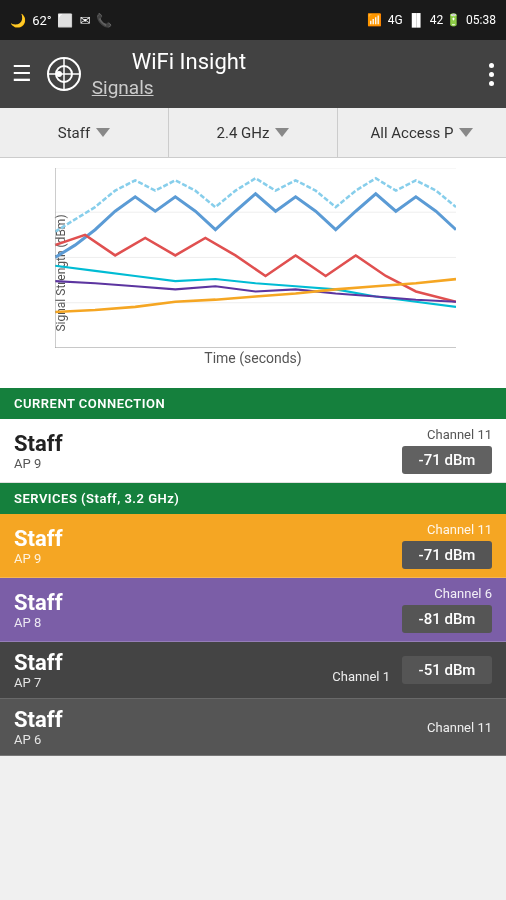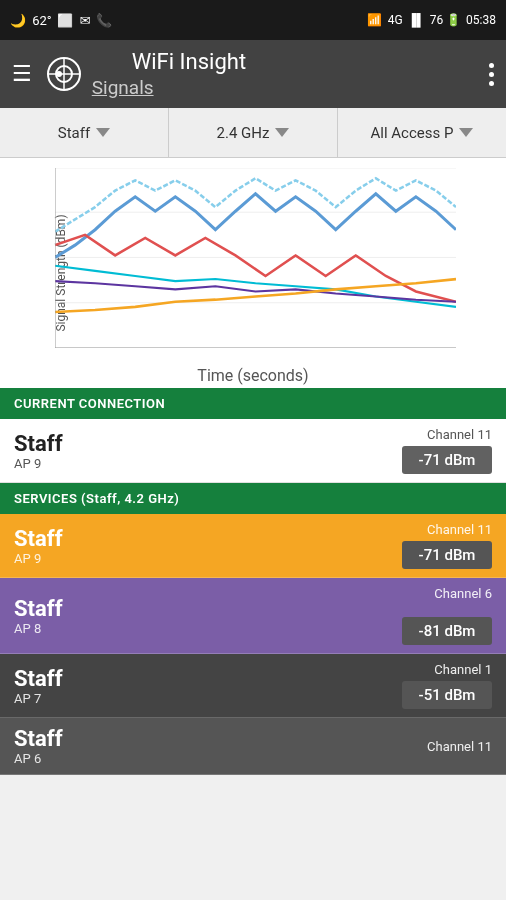--- a/index.html
+++ b/index.html
@@ -128,24 +128,24 @@
       position: absolute;
       left: 2px;
       top: 50%;
       transform: translateY(-50%) rotate(-90deg);
       font-size: 12px;
       color: #555;
       white-space: nowrap;
     }
     .chart-x-label {
       position: absolute;
-      bottom: 3px;
+      bottom: 22px;
       left: 50%;
       transform: translateX(-50%);
-      font-size: 16px;
+      font-size: 14px;
       color: #555;
     }
     .chart-inner {
       width: 100%;
       height: 100%;
       position: relative;
     }
     .chart-svg {
       width: 100%;
       height: 100%;
@@ -249,21 +249,21 @@
     <span>62°</span>
     <span>⬜</span>
     <span>✉</span>
     <span>📞</span>
   </div>
   <div class="status-right">
     <span>📶</span>
     <span>4G</span>
     <span>▐▌</span>
     <span>
-      <span>76</span>
+      <span>42</span>
       <span> 🔋</span>
     </span>
     <span>05:38</span>
   </div>
 </div>
 
 <div class="toolbar">
   <span class="toolbar-menu-icon">☰</span>
   <div class="toolbar-logo">
     <svg width="36" height="36" viewBox="0 0 36 36">
@@ -353,51 +353,51 @@
     <div class="connection-name">Staff</div>
     <div class="connection-ap">AP 9</div>
   </div>
   <div class="connection-right">
     <div class="connection-channel">Channel 11</div>
     <div class="signal-badge">-71 dBm</div>
   </div>
 </div>
 
 <div class="section-header">
-  <span>SERVICES (Staff, 4.2 GHz)</span>
+  <span>SERVICES (Staff, 3.2 GHz)</span>
 </div>
 
 <div class="service-row orange">
   <div>
     <div class="service-name">Staff</div>
     <div class="service-ap">AP 9</div>
   </div>
   <div style="display:flex;flex-direction:column;align-items:flex-end;gap:4px;">
     <div class="service-channel">Channel 11</div>
     <div class="service-badge">-71 dBm</div>
   </div>
 </div>
 
 <div class="service-row purple">
   <div>
     <div class="service-name">Staff</div>
     <div class="service-ap">AP 8</div>
   </div>
-  <div style="display:flex;flex-direction:column;align-items:flex-end;gap:16px;">
+  <div style="display:flex;flex-direction:column;align-items:flex-end;gap:4px;">
     <div class="service-channel">Channel 6</div>
     <div class="service-badge">-81 dBm</div>
   </div>
 </div>
 
 <div class="service-row dark">
   <div>
     <div class="service-name">Staff</div>
     <div class="service-ap">AP 7</div>
   </div>
-  <div style="display:flex;flex-direction:column;align-items:flex-end;gap:4px;">
+  <div style="display:flex;flex-direction:row;align-items:flex-end;gap:12px;">
     <div class="service-channel">Channel 1</div>
     <div class="service-badge">-51 dBm</div>
   </div>
 </div>
 
 <div class="service-row" style="background:#555;">
   <div>
     <div class="service-name">Staff</div>
     <div class="service-ap">AP 6</div>
   </div>

